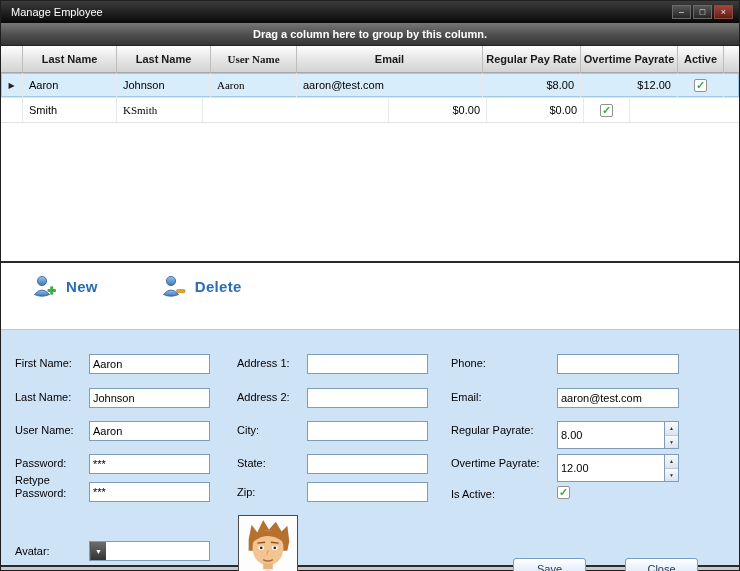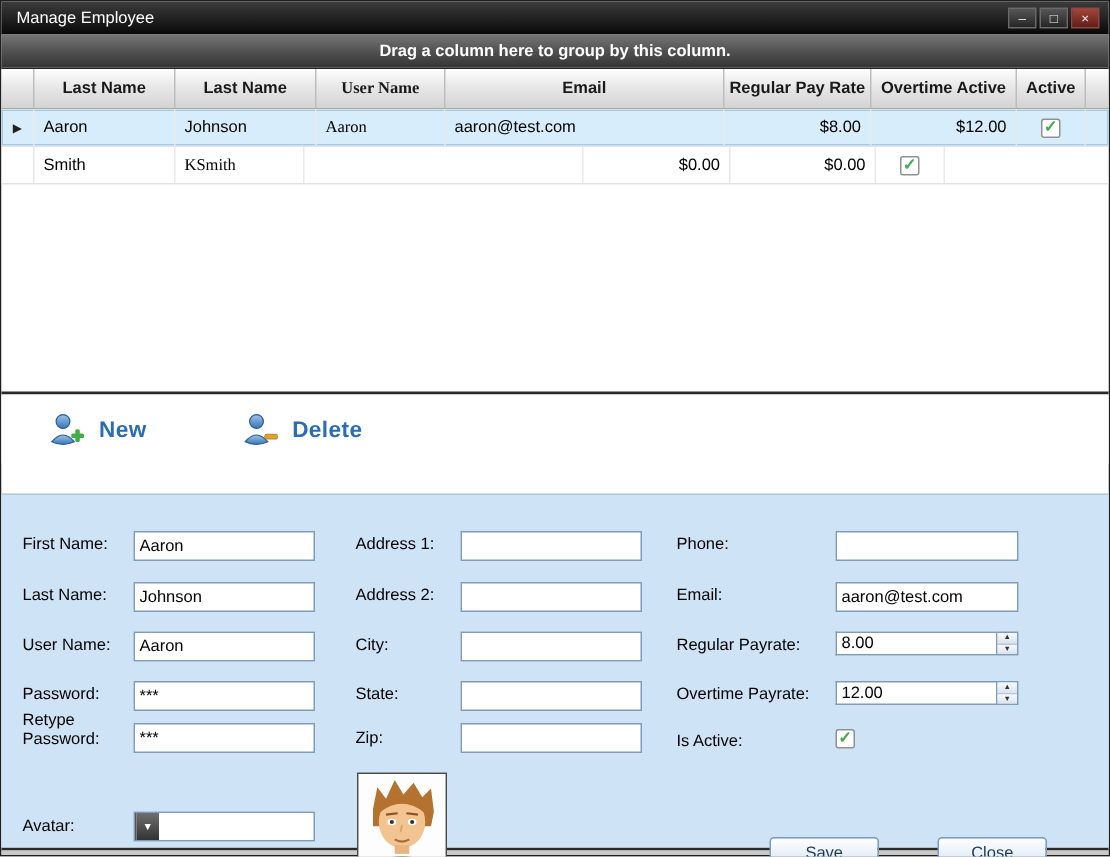--- a/index.html
+++ b/index.html
@@ -61,21 +61,21 @@
              padding-left: 30px; gap: 62px; }
   .tool-btn { display: flex; align-items: center; gap: 9px; cursor: default; }
   .tool-label { font-size: 15px; font-weight: bold; color: #2a6db5; letter-spacing: 0.3px; }
 
   
   .form { position: relative; flex: 1; background: #cfe3f6; border-top: 1px solid #b3c9de; margin-top: 20px; }
   .lbl { position: absolute; font-size: 11px; color: #000; white-space: nowrap; }
   .lbl.wrap { white-space: normal; line-height: 1.15; }
   .txt { position: absolute; width: 121px; height: 20px; border: 1px solid #7f9db9; background: #fff;
          padding: 0 3px; font-family: inherit; font-size: 11px; color: #000; }
-  .spin { position: absolute; width: 122px; height: 16px; display: flex; }
+  .spin { position: absolute; width: 122px; height: 28px; display: flex; }
   .spin input { flex: 1; min-width: 0; border: 1px solid #7f9db9; border-right: none; background: #fff;
                 padding: 0 3px; font-family: inherit; font-size: 11px; }
   .spin-btns { width: 15px; display: flex; flex-direction: column; border: 1px solid #7f9db9; background: #e6eef7; }
   .spin-btn { flex: 1; display: flex; align-items: center; justify-content: center; font-size: 5px;
               color: #333; background: linear-gradient(#f8fafc, #d9e4f0); cursor: default; }
   .spin-btn.up { border-bottom: 1px solid #b8c8da; }
   .combo { position: absolute; width: 121px; height: 20px; display: flex; border: 1px solid #7f9db9; background: #fff; }
   .combo-value { flex: 1; font-size: 11px; padding: 3px 3px 0 3px; overflow: hidden; white-space: nowrap; }
   .combo-btn { width: 16px; display: flex; align-items: center; justify-content: center; font-size: 7px;
                color: #fff; background: linear-gradient(#6e6e6e, #333); border-left: 1px solid #555; cursor: default; }
@@ -109,21 +109,21 @@
   <div class="groupbar">Drag a column here to group by this column.</div>
 
   <div class="grid">
     <div class="grid-header">
       <div class="hcell c-ind"></div>
       <div class="hcell c-fn">Last Name</div>
       <div class="hcell c-ln">Last Name</div>
       <div class="hcell c-un">User Name</div>
       <div class="hcell c-em">Email</div>
       <div class="hcell c-rp">Regular Pay Rate</div>
-      <div class="hcell c-op">Overtime Active</div>
+      <div class="hcell c-op">Overtime Payrate</div>
       <div class="hcell c-ac">Active</div>
       <div class="hcell c-fill"></div>
     </div>
 
     <div class="grid-row row-selected">
       <div class="cell c-ind center">
         <span class="marker">▶</span>
       </div>
       <div class="cell c-fn">Aaron</div>
       <div class="cell c-ln">Johnson</div>

